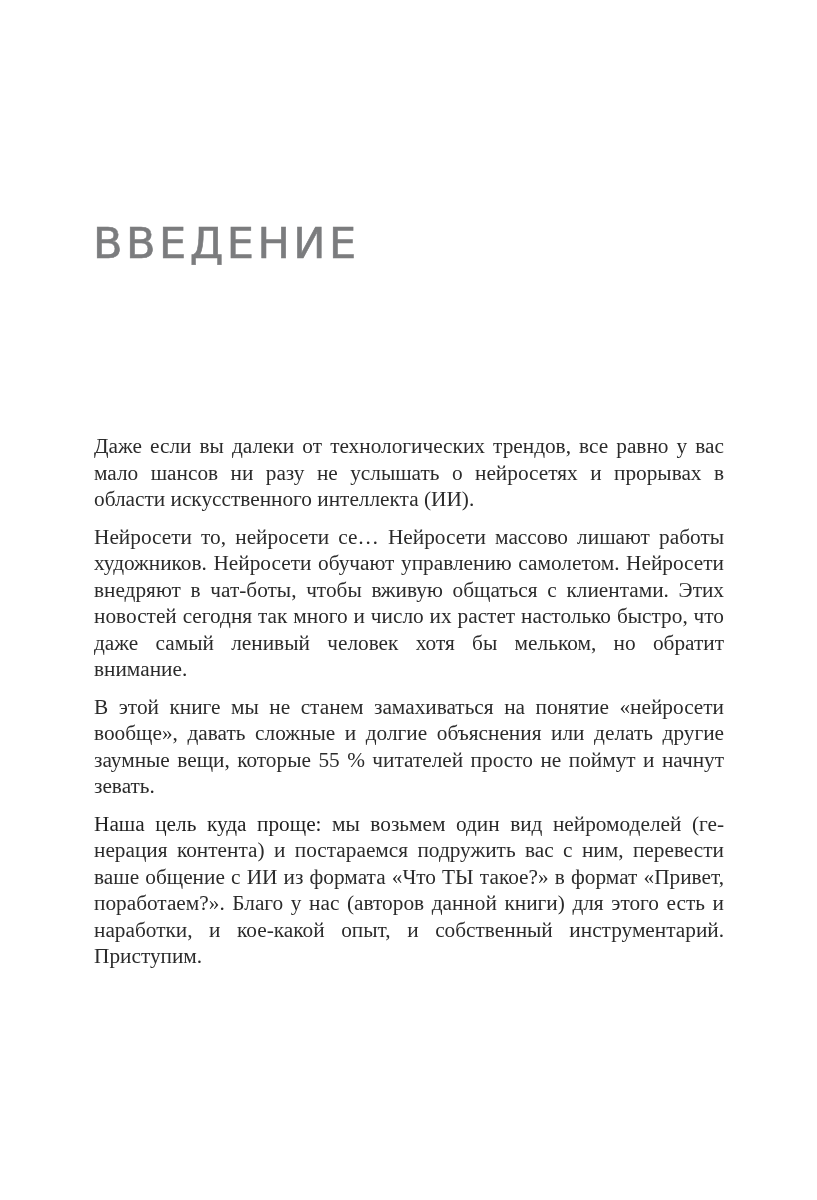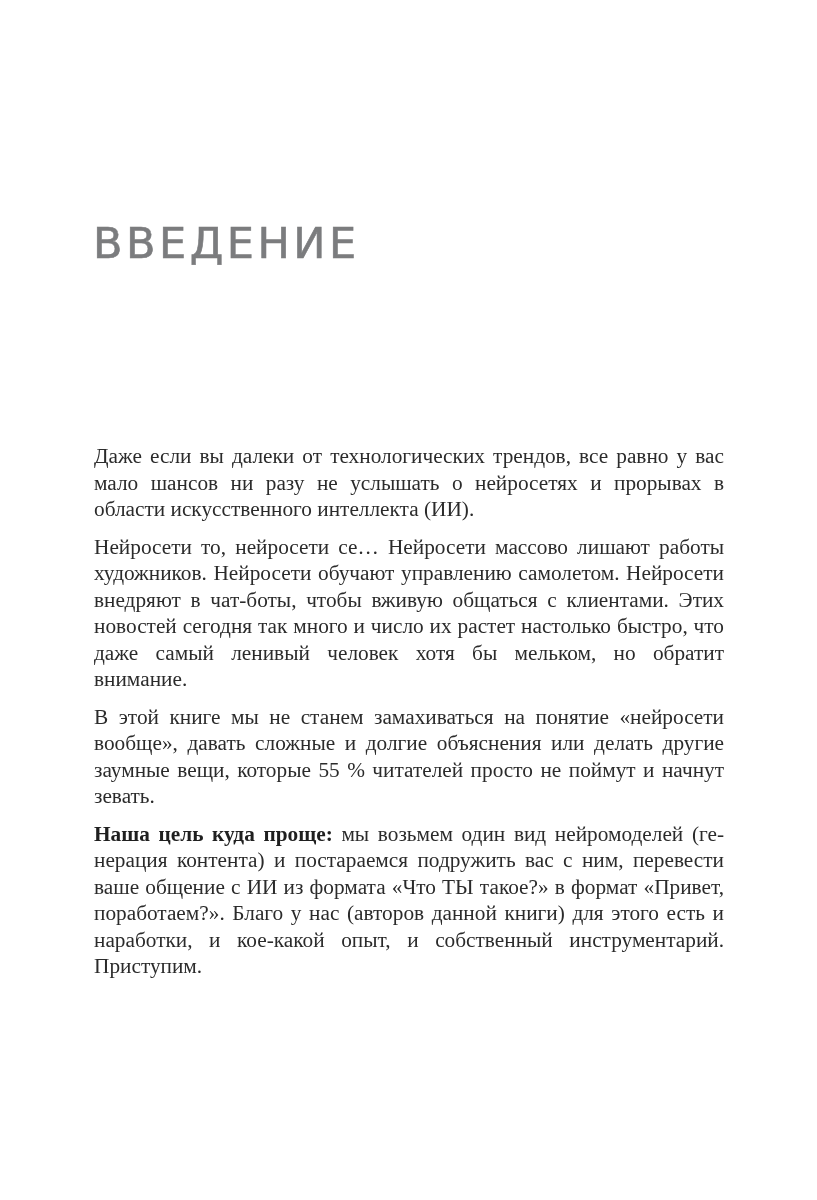--- a/index.html
+++ b/index.html
@@ -39,25 +39,25 @@
       left: 94px;
       top: 433px;
       width: 630px;
       font-family: "Liberation Serif", serif;
       font-size: 21.3px;
       line-height: 26.5px;
       color: #2b2b2b;
       text-align: justify;
     }
     .body-text p {
-      margin: 10px 0 11px 0;
+      margin: 0 0 11px 0;
       hyphens: manual;
     }
     .lead-bold {
-      font-weight: bold;
+      font-weight: normal;
       color: #1f1f1f;
     }
   </style>
 </head>
 <body>
 
 <div class="page">
   <h1 class="chapter-title">ВВЕДЕНИЕ</h1>
 
   <div class="body-text">

